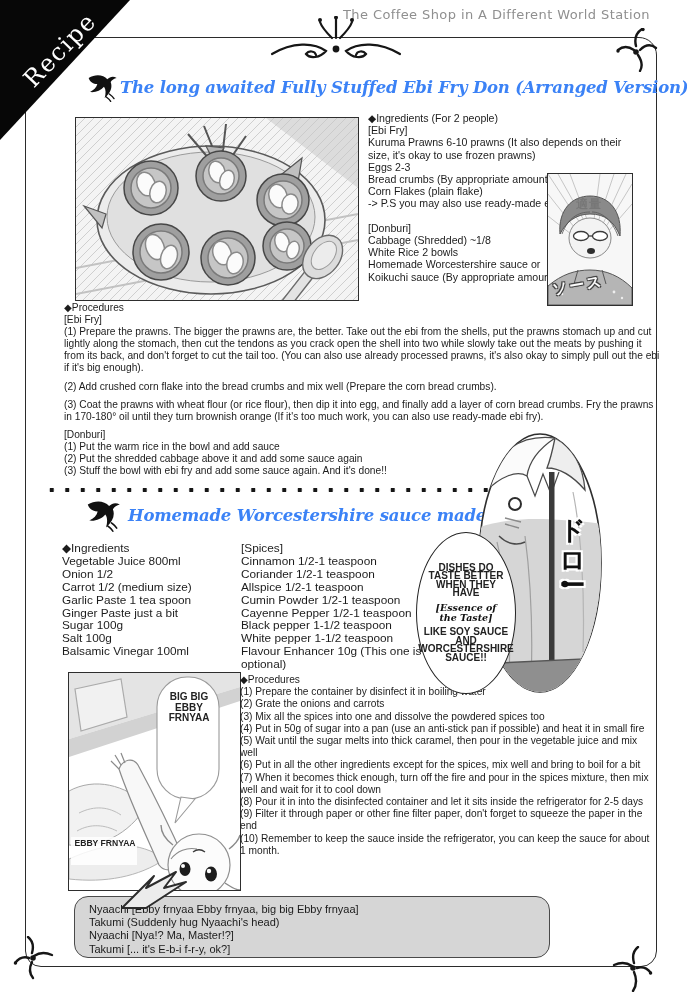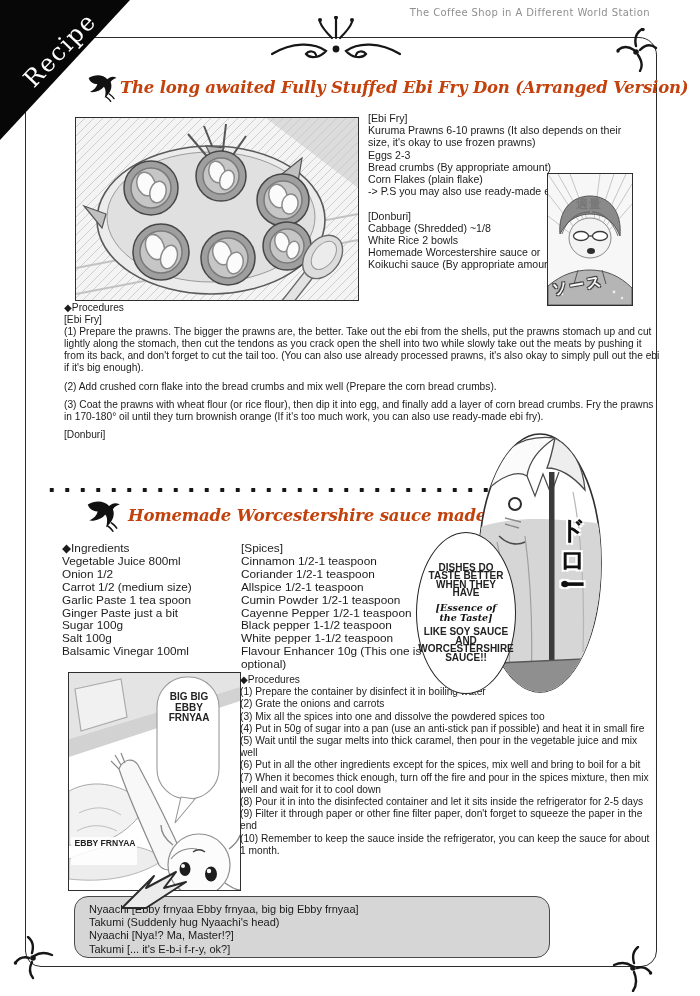--- a/index.html
+++ b/index.html
@@ -10,36 +10,36 @@
   }
   .abs{position:absolute;}
 
   
   .frame{
     left:25px;top:37px;width:630px;height:928px;
     border:1.6px solid #2b2b2b;
     border-radius:3px 18px 16px 16px;
   }
   .header-title{
-    top:7px;right:50px;font-size:10px;color:#8f8f8f;
+    top:7px;right:50px;font-size:13px;color:#8f8f8f;
     letter-spacing:.4px;font-family:"DejaVu Sans",sans-serif;
   }
   .ribbon-wrap{left:0;top:0;width:150px;height:150px;}
   .ribbon-label{
     left:4px;top:36px;width:112px;text-align:center;
     transform:rotate(-46deg);
     font-family:"DejaVu Serif",serif;font-size:24px;color:#fff;
     letter-spacing:1.5px;
   }
   .orn{pointer-events:none;}
 
   
   .sec-title{
     font-family:"DejaVu Serif",serif;font-style:italic;font-weight:700;
-    font-size:16.5px;color:#c2410c;letter-spacing:-0.2px;white-space:nowrap;
+    font-size:16.5px;color:#3b82f6;letter-spacing:-0.2px;white-space:nowrap;
   }
 
   
   .lines div{white-space:pre;}
   .ing1{left:368px;top:112px;font-size:10.6px;line-height:12.2px;}
   .ing2a{left:62px;top:542px;font-size:11.8px;line-height:12.9px;}
   .ing2b{left:241px;top:542px;font-size:11.8px;line-height:12.9px;}
 
   .proc1{left:64px;top:302px;width:598px;font-size:10.2px;line-height:12.1px;}
   .proc1 .hd,.proc2 .hd{margin:0;}
@@ -241,20 +241,21 @@
       <g transform="rotate(38 238 150)">
         <rect x="233" y="150" width="10" height="72" rx="5" fill="#e3e3e3" stroke="#6a6a6a" stroke-width="1.4"></rect>
         <ellipse cx="238" cy="136" rx="17" ry="24" fill="#dcdcdc" stroke="#6a6a6a" stroke-width="1.4"></ellipse>
         <ellipse cx="238" cy="134" rx="10" ry="16" fill="#ececec" stroke="#9a9a9a" stroke-width="1"></ellipse>
       </g>
     </g>
   </svg>
 </div>
 
 <div class="abs ing1 lines">
+    <div>◆Ingredients (For 2 people)</div>
     <div>[Ebi Fry]</div>
     <div>Kuruma Prawns 6-10 prawns (It also depends on their</div>
     <div>size, it's okay to use frozen prawns)</div>
     <div>Eggs 2-3</div>
     <div>Bread crumbs (By appropriate amount)</div>
     <div>Corn Flakes (plain flake)</div>
     <div>-&gt; P.S you may also use ready-made ebi fry</div>
     <div>&nbsp;</div>
     <div>[Donburi]</div>
     <div>Cabbage (Shredded) ~1/8</div>
@@ -292,20 +293,25 @@
 
 <div class="abs proc1">
   <p class="hd">◆Procedures</p>
   <p class="sub">[Ebi Fry]</p>
   <div class="steps">
       <p>(1) Prepare the prawns. The bigger the prawns are, the better. Take out the ebi from the shells, put the prawns stomach up and cut lightly along the stomach, then cut the tendons as you crack open the shell into two while slowly take out the meats by pushing it from its back, and don't forget to cut the tail too. (You can also use already processed prawns, it's also okay to simply pull out the ebi if it's big enough).</p>
       <p>(2) Add crushed corn flake into the bread crumbs and mix well (Prepare the corn bread crumbs).</p>
       <p>(3) Coat the prawns with wheat flour (or rice flour), then dip it into egg, and finally add a layer of corn bread crumbs. Fry the prawns in 170-180° oil until they turn brownish orange (If it's too much work, you can also use ready-made ebi fry).</p>
     </div>
   <p class="sub">[Donburi]</p>
+  <div class="steps-tight">
+      <p>(1) Put the warm rice in the bowl and add sauce</p>
+      <p>(2) Put the shredded cabbage above it and add some sauce again</p>
+      <p>(3) Stuff the bowl with ebi fry and add some sauce again. And it's done!!</p>
+    </div>
 </div>
 
 <div class="abs dots"></div>
 
 <svg class="abs" style="left:84px;top:500px;" width="38" height="32" viewBox="0 0 48 42">
   <path fill="#111" d="M4 6 C14 0 26 1 32 8 C36 4 41 3 46 6 C42 7 39 9 37 12 C40 20 37 28 28 36 C30 29 30 23 27 19 C22 25 14 28 6 27 C12 24 16 20 17 15 C11 15 6 12 4 6 Z"></path>
   <path fill="none" stroke="#111" stroke-width="2" stroke-linecap="round" d="M30 34 C34 37 36 39 37 41 M35 30 C39 33 41 35 42 37"></path>
 </svg>
 <div class="abs sec-title" style="left:128px;top:506px;">Homemade Worcestershire sauce made by Takumi</div>
 

